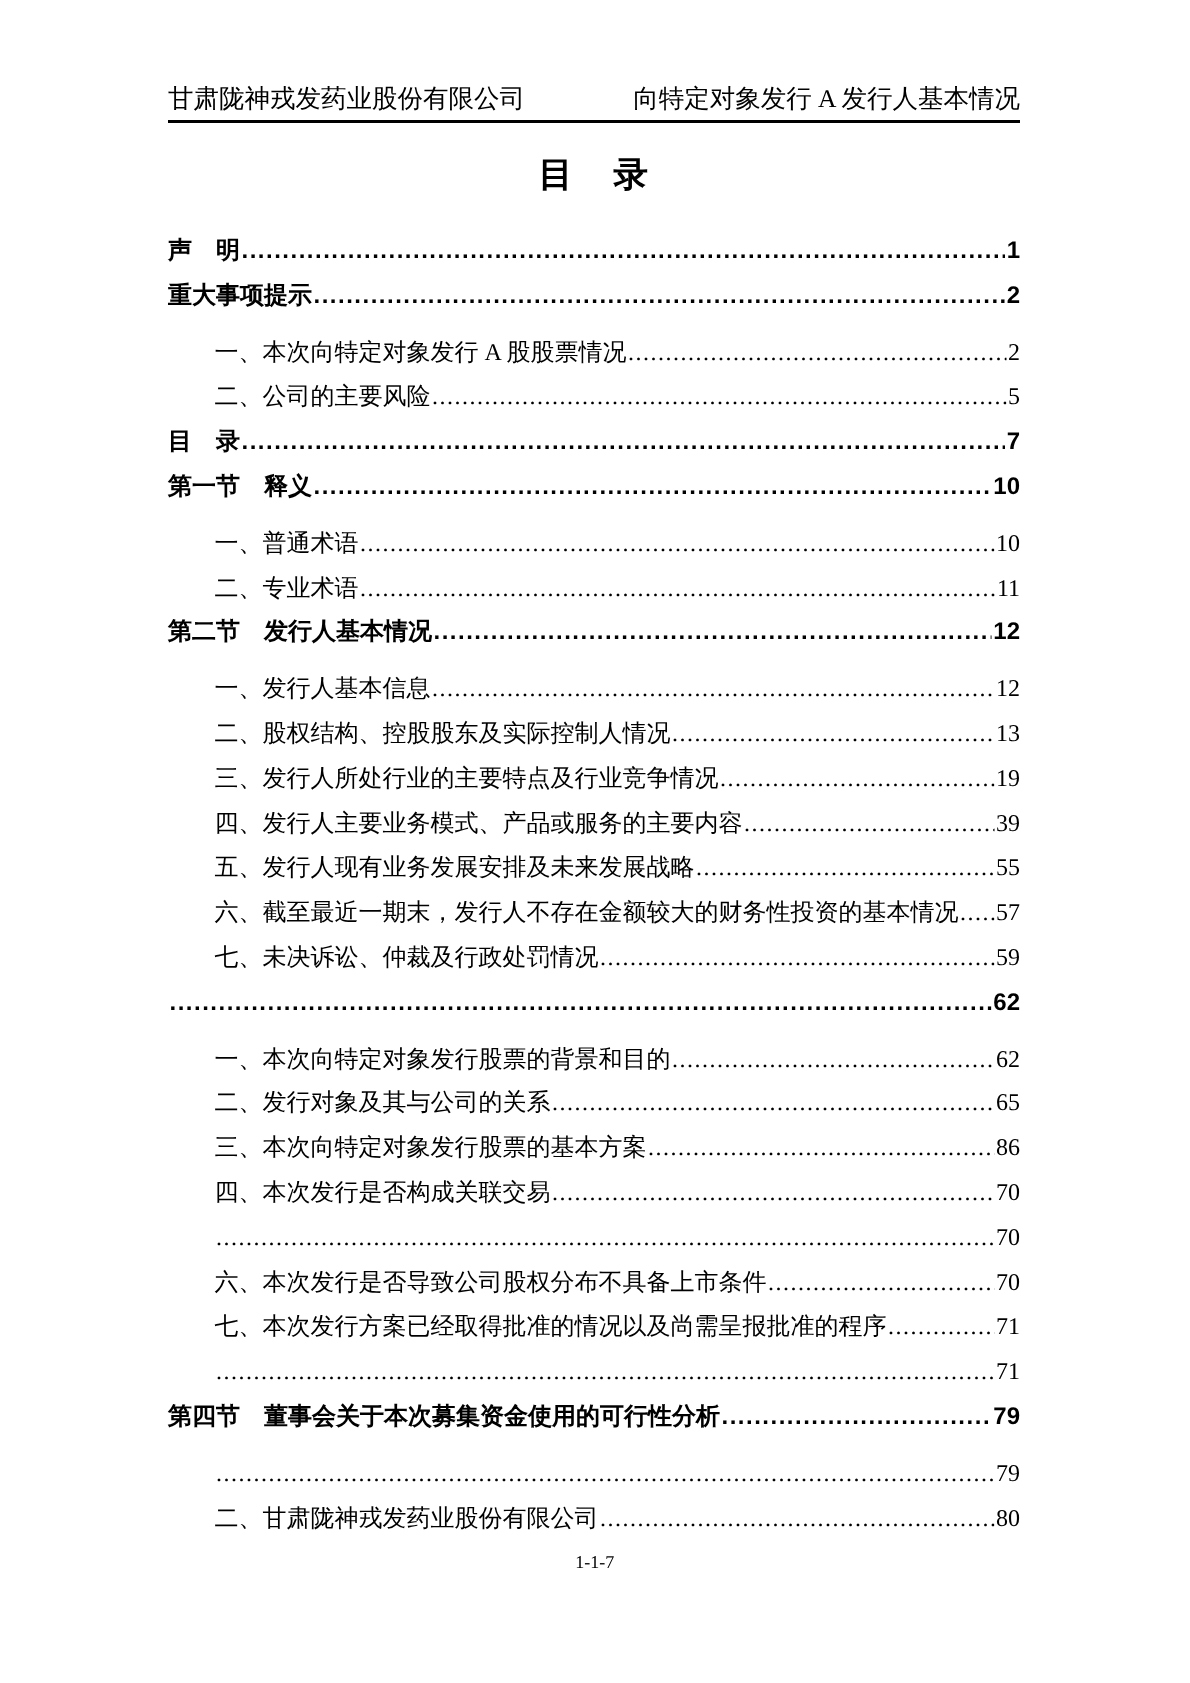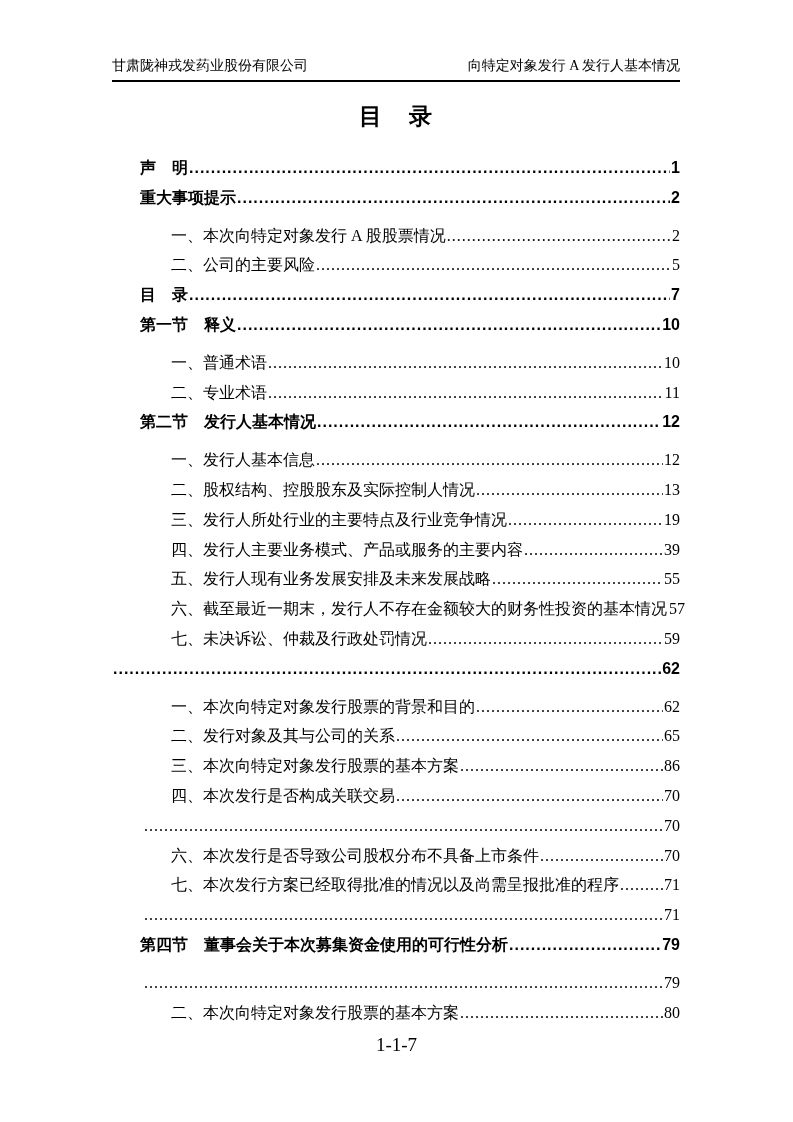--- a/index.html
+++ b/index.html
@@ -18,21 +18,21 @@
   }
   
   .doc-header {
     position: absolute;
     top: 56px;
     left: 112px;
     width: 568px;
     display: flex;
     justify-content: space-between;
     align-items: baseline;
-    font-size: 14px;
+    font-size: 17px;
     line-height: 20px;
     border-bottom: 2px solid #000000;
     padding-bottom: 4px;
   }
   
   .page-title {
     position: absolute;
     top: 101px;
     left: 0;
     width: 100%;
@@ -60,37 +60,37 @@
   .toc-entry.gap-top { margin-top: 8px; }
   .toc-entry.lvl0 {
     font-family: "Liberation Sans", "DejaVu Sans", sans-serif;
     font-weight: bold;
   }
   .toc-entry.lvl1 {
     font-family: Liberation Serif, serif;
     font-weight: normal;
     padding-left: 31px;
   }
-  .toc-label { flex: 0 0 auto; margin-left: 28px; }
+  .toc-label { flex: 0 0 auto; }
   .toc-dots {
     flex: 1 1 auto;
     overflow: hidden;
     white-space: nowrap;
     margin: 0 1px;
     letter-spacing: 1px;
   }
   .toc-page { flex: 0 0 auto; }
   
   .doc-footer {
     position: absolute;
     top: 1034px;
     left: 0;
     width: 100%;
     text-align: center;
-    font-size: 19px;
+    font-size: 12px;
   }
 </style>
 </head>
 <body>
 
 <div class="page">
 
   <div class="doc-header">
     <span>甘肃陇神戎发药业股份有限公司</span>
     <span>向特定对象发行 A 发行人基本情况</span>
@@ -224,21 +224,21 @@
       <div class="toc-entry lvl0">
       <span class="toc-label">第四节　董事会关于本次募集资金使用的可行性分析</span>
       <span class="toc-dots">....................................................................................................................................................................................................................................................................</span>
       <span class="toc-page">79</span>
     </div>
       <div class="toc-entry lvl1 gap-top">
       <span class="toc-dots">....................................................................................................................................................................................................................................................................</span>
       <span class="toc-page">79</span>
     </div>
       <div class="toc-entry lvl1">
-      <span class="toc-label">二、本次向特定对象发行股票的基本方案</span>
+      <span class="toc-label">二、甘肃陇神戎发药业股份有限公司</span>
       <span class="toc-dots">....................................................................................................................................................................................................................................................................</span>
       <span class="toc-page">80</span>
     </div>
     </div>
 
   <div class="doc-footer">1-1-7</div>
 
 </div>
 
 </body></html>

